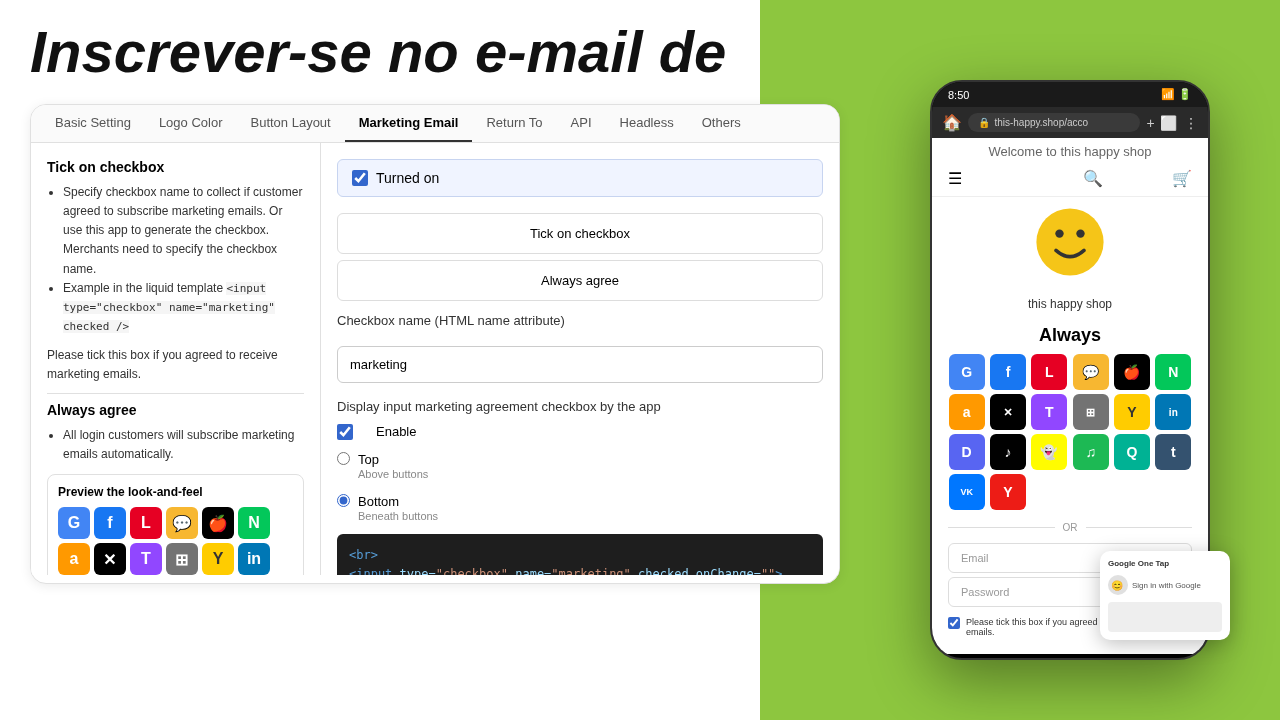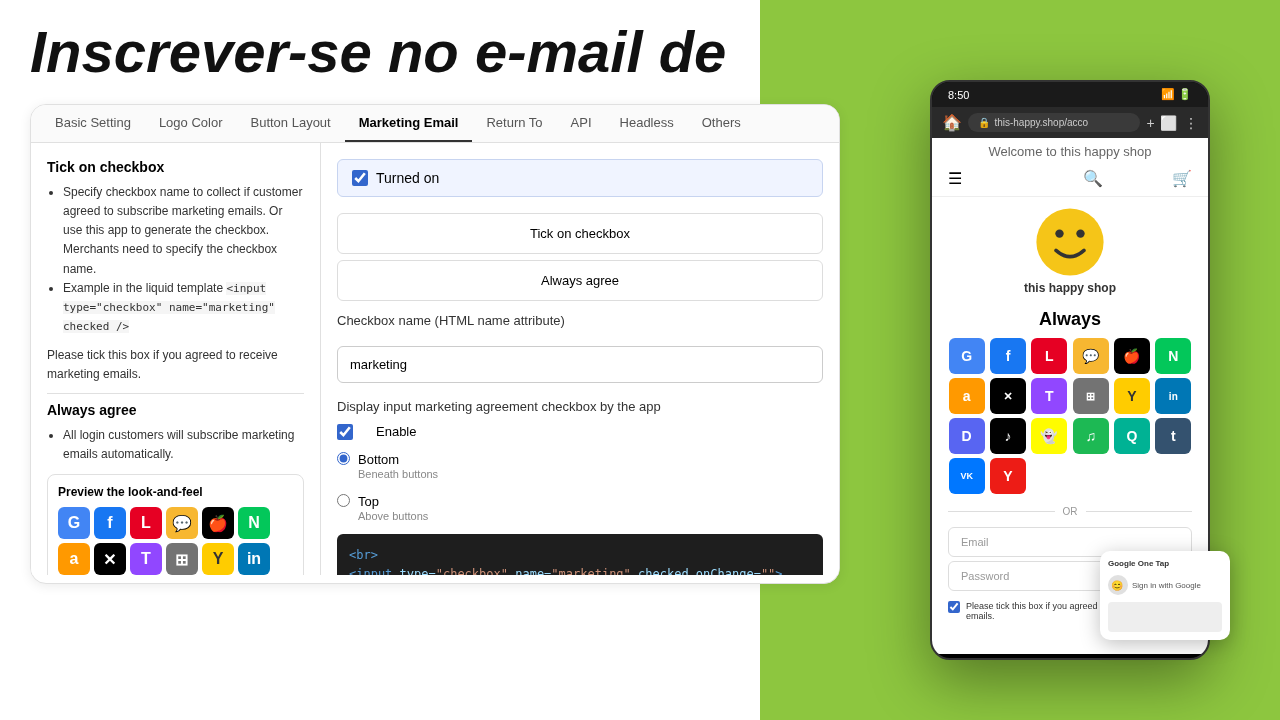--- a/index.html
+++ b/index.html
@@ -255,21 +255,21 @@
     
     .phone-container {
       position: absolute;
       top: 80px;
       right: 60px;
       z-index: 2;
       width: 290px;
     }
     .phone-frame {
       background: #000;
-      border-radius: 20px;
+      border-radius: 32px;
       padding: 0;
       width: 280px;
       height: 580px;
       position: relative;
       box-shadow: 0 20px 60px rgba(0,0,0,0.4);
       overflow: hidden;
       border: 2px solid #333;
     }
     .phone-status-bar {
       background: #1a1a1a;
@@ -323,22 +323,21 @@
       align-items: center;
       padding: 10px 0 6px;
     }
     .store-logo {
       width: 70px;
       height: 70px;
     }
     .store-name {
       font-size: 12px;
       color: #333;
-      margin-top: 4px;
-      font-weight: bold;
+      margin-top: 20px;
     }
     .store-login-title {
       text-align: center;
       font-size: 18px;
       font-weight: 600;
       margin: 8px 0;
     }
     .phone-social-grid {
       display: grid;
       grid-template-columns: repeat(6, 1fr);
@@ -523,31 +522,31 @@
           
           <div class="section-label">Display input marketing agreement checkbox by the app</div>
 
           <div class="enable-row">
             <input type="checkbox" checked="" id="enableChk" style="">
             <label for="enableChk">Enable</label>
           </div>
 
           <div class="radio-group">
             <div class="radio-item">
+              <input type="radio" name="position" id="topPos" style="">
+              <div>
+                <label for="topPos">Top</label>
+                <div class="sublabel">Above buttons</div>
+              </div>
+            </div>
+            <div class="radio-item">
               <input type="radio" name="position" id="bottomPos" checked="" style="">
               <div>
                 <label for="bottomPos">Bottom</label>
                 <div class="sublabel">Beneath buttons</div>
-              </div>
-            </div>
-            <div class="radio-item">
-              <input type="radio" name="position" id="topPos" style="">
-              <div>
-                <label for="topPos">Top</label>
-                <div class="sublabel">Above buttons</div>
               </div>
             </div>
           </div>
 
           
           <div class="code-block">
             <div><span class="tag">&lt;br&gt;</span></div>
             <div><span class="tag">&lt;input</span> <span class="attr">type=</span><span class="val">"checkbox"</span> <span class="attr">name=</span><span class="val">"marketing"</span> <span class="attr">checked</span> <span class="attr">onChange=</span><span class="val">""</span><span class="tag">&gt;</span></div>
 
           </div>

